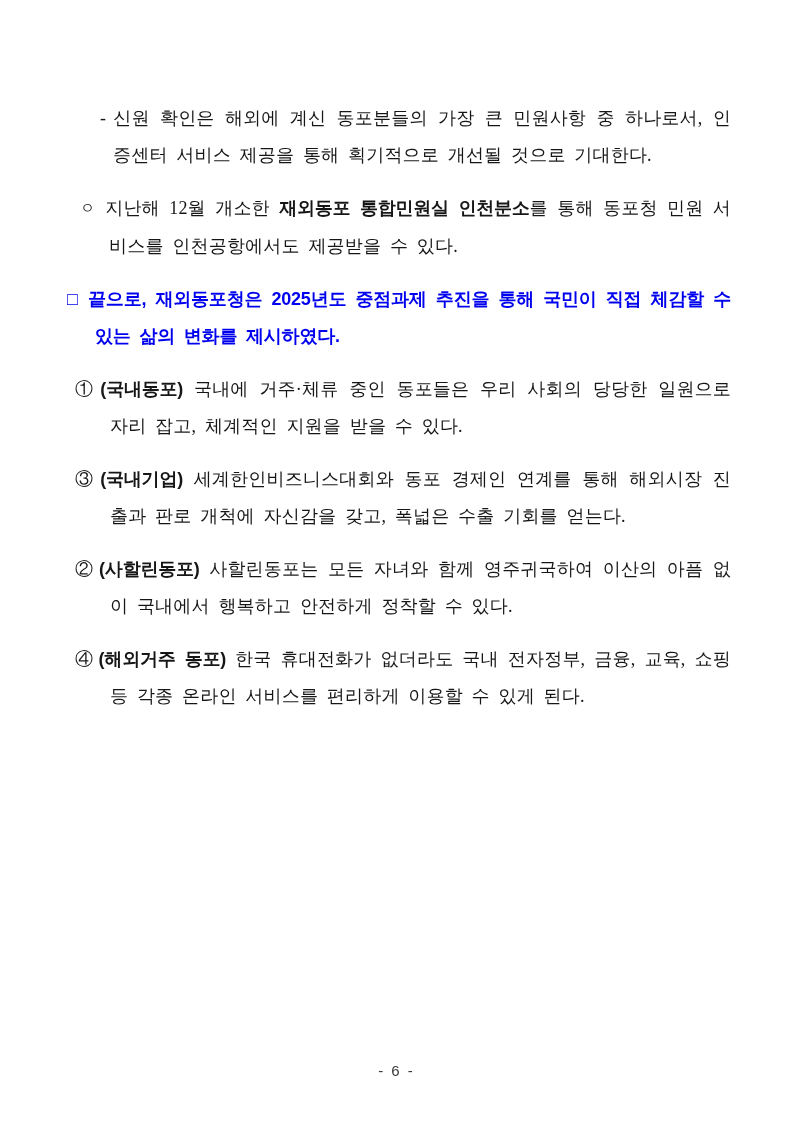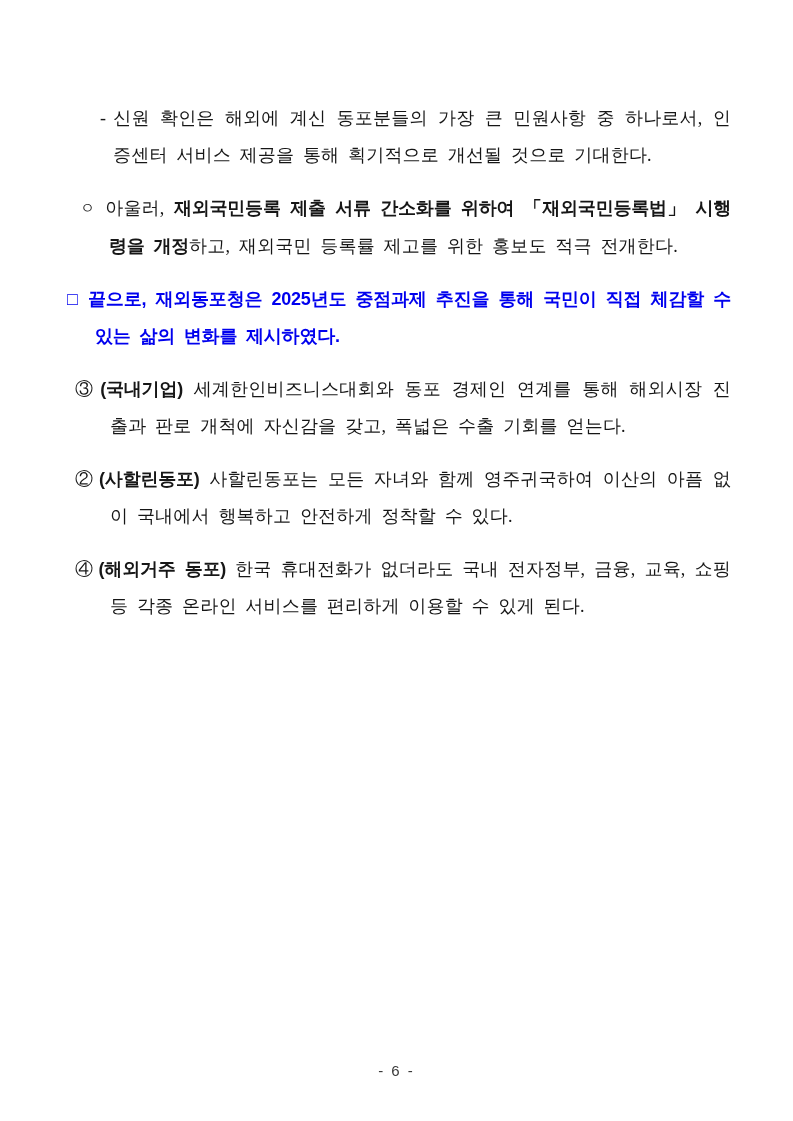--- a/index.html
+++ b/index.html
@@ -59,22 +59,23 @@
     letter-spacing: 2px;
     color: #3a3a3a;
   }
 </style>
 </head>
 <body>
 
 <div class="page">
   <main class="content" id="paragraphs">
       <div class="para dash"><span class="marker">-</span><span class="">신원 확인은 해외에 계신 동포분들의 가장 큰 민원사항 중 하나로서, 인증센터 서비스 제공을 통해 획기적으로 개선될 것으로 기대한다.</span></div>
-      <div class="para circle"><span class="marker">ㅇ</span><span class="">아울러, </span><span class="em">재외국민등록 제출 서류 간소화를 위하여 「재외국민등록법」 시행령을 개정</span><span class="">하고, 재외국민 등록률 제고를 위한 홍보도 적극 전개한다.</span></div>
+      <div class="para circle"><span class="marker">ㅇ</span><span class="">지난해 12월 개소한 </span><span class="em">재외동포 통합민원실 인천분소</span><span class="">를 통해 동포청 민원 서비스를 인천공항에서도 제공받을 수 있다.</span></div>
       <div class="para square accent"><span class="marker">□</span><span class="">끝으로, 재외동포청은 2025년도 중점과제 추진을 통해 국민이 직접 체감할 수 있는 삶의 변화를 제시하였다.</span></div>
+      <div class="para number"><span class="marker">①</span><span class="em">(국내동포)</span><span class=""> 국내에 거주·체류 중인 동포들은 우리 사회의 당당한 일원으로 자리 잡고, 체계적인 지원을 받을 수 있다.</span></div>
       <div class="para number"><span class="marker">③</span><span class="em">(국내기업)</span><span class=""> 세계한인비즈니스대회와 동포 경제인 연계를 통해 해외시장 진출과 판로 개척에 자신감을 갖고, 폭넓은 수출 기회를 얻는다.</span></div>
       <div class="para number"><span class="marker">②</span><span class="em">(사할린동포)</span><span class=""> 사할린동포는 모든 자녀와 함께 영주귀국하여 이산의 아픔 없이 국내에서 행복하고 안전하게 정착할 수 있다.</span></div>
       <div class="para number"><span class="marker">④</span><span class="em">(해외거주 동포)</span><span class=""> 한국 휴대전화가 없더라도 국내 전자정부, 금융, 교육, 쇼핑 등 각종 온라인 서비스를 편리하게 이용할 수 있게 된다.</span></div>
     </main>
   <footer class="page-footer">
     <span>- 6 -</span>
   </footer>
 </div>
 
 </body></html>

